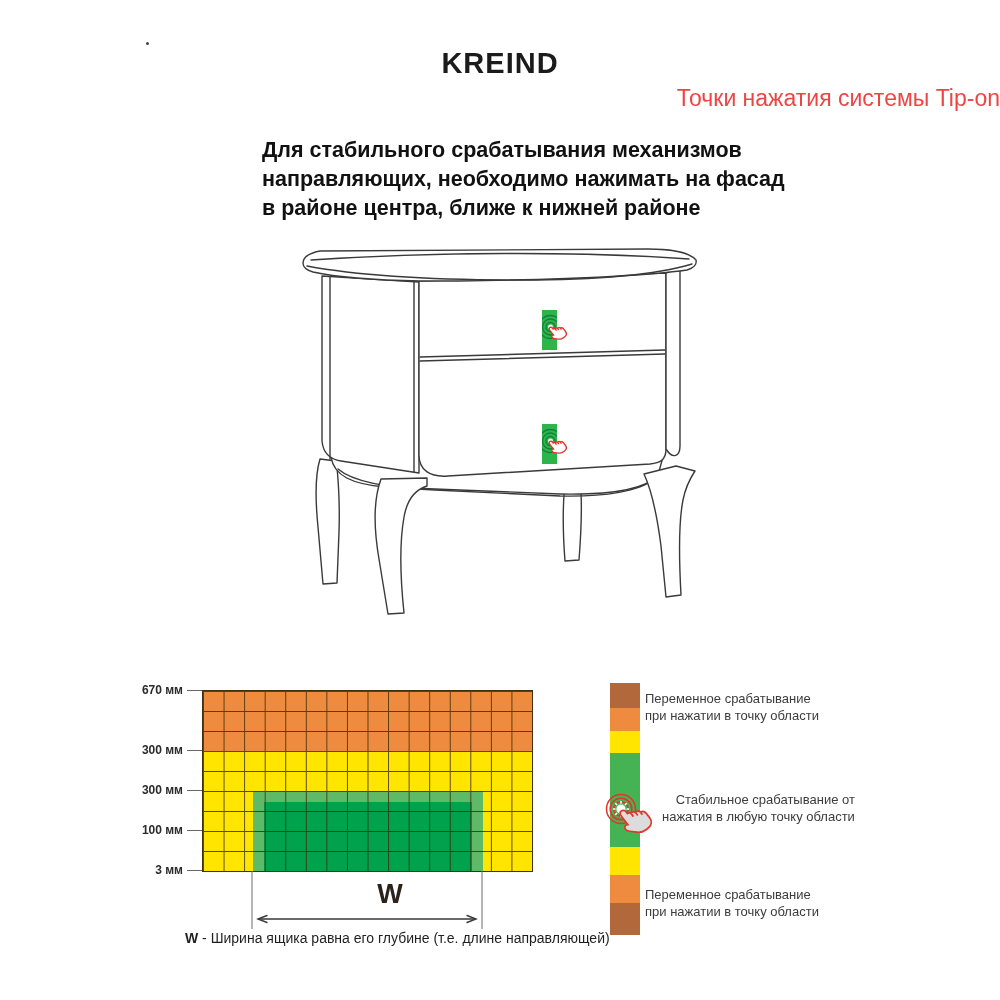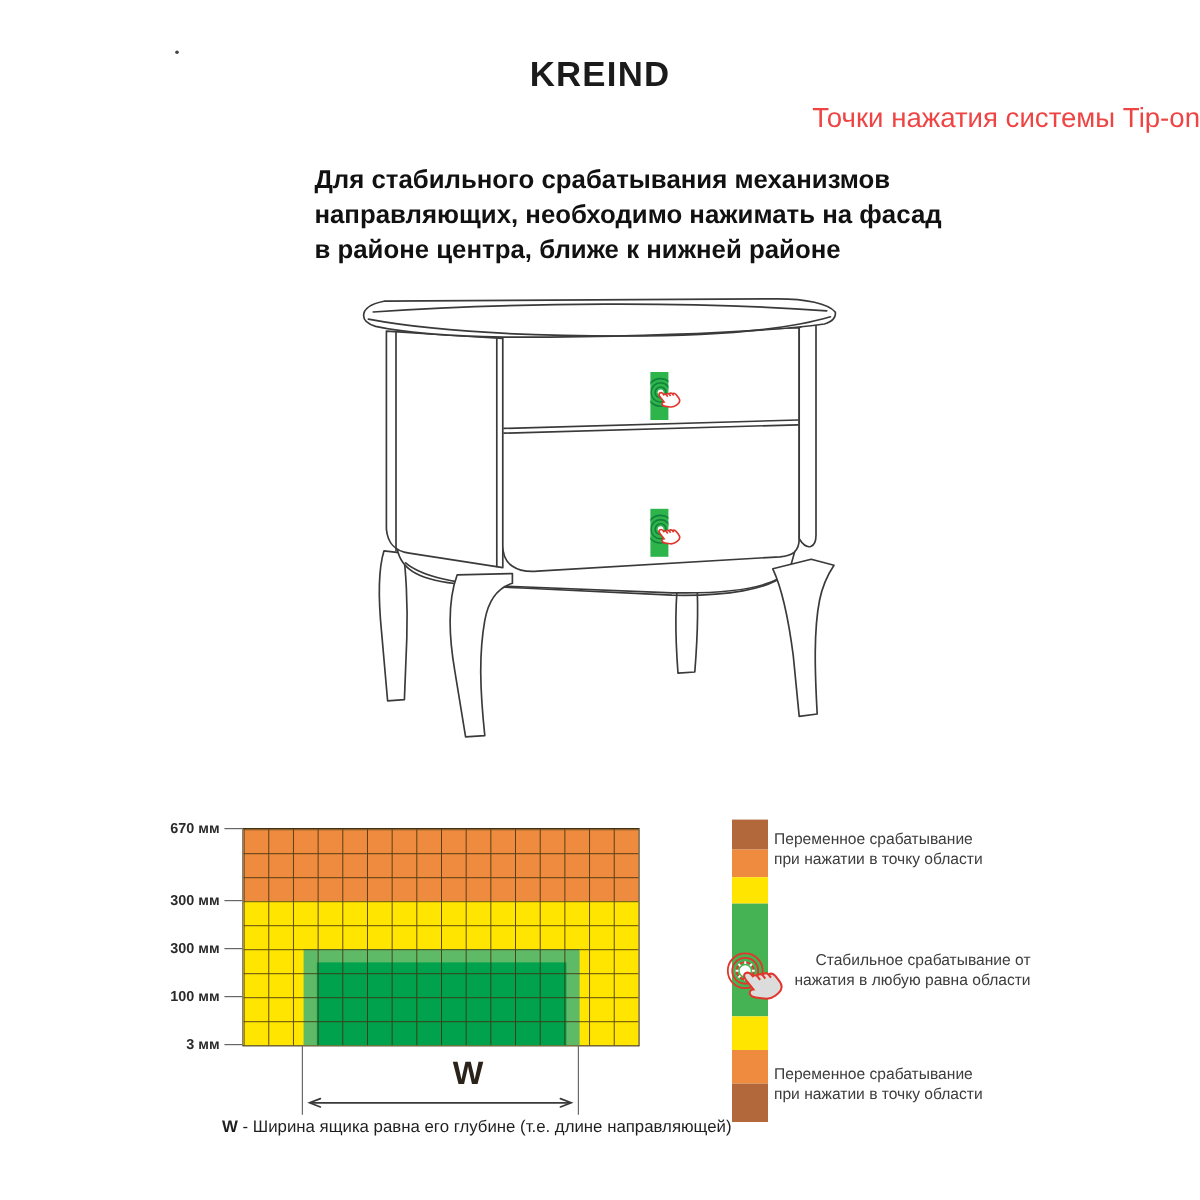--- a/index.html
+++ b/index.html
@@ -205,18 +205,18 @@
   </g>
   <use href="#hand-shape" transform="translate(622.5,810) rotate(-38) scale(0.95)" fill="#dcdcdc" stroke="var(--hand-red)" stroke-width="1.8"></use>
 </svg>
 
 <div class="abs legend-text lt-top">
   <div>Переменное срабатывание</div>
   <div>при нажатии в точку области</div>
 </div>
 <div class="abs legend-text lt-mid">
   <div>Стабильное срабатывание от</div>
-  <div>нажатия в любую равна области</div>
+  <div>нажатия в любую точку области</div>
 </div>
 <div class="abs legend-text lt-bot">
   <div>Переменное срабатывание</div>
   <div>при нажатии в точку области</div>
 </div>
 
 </body></html>

